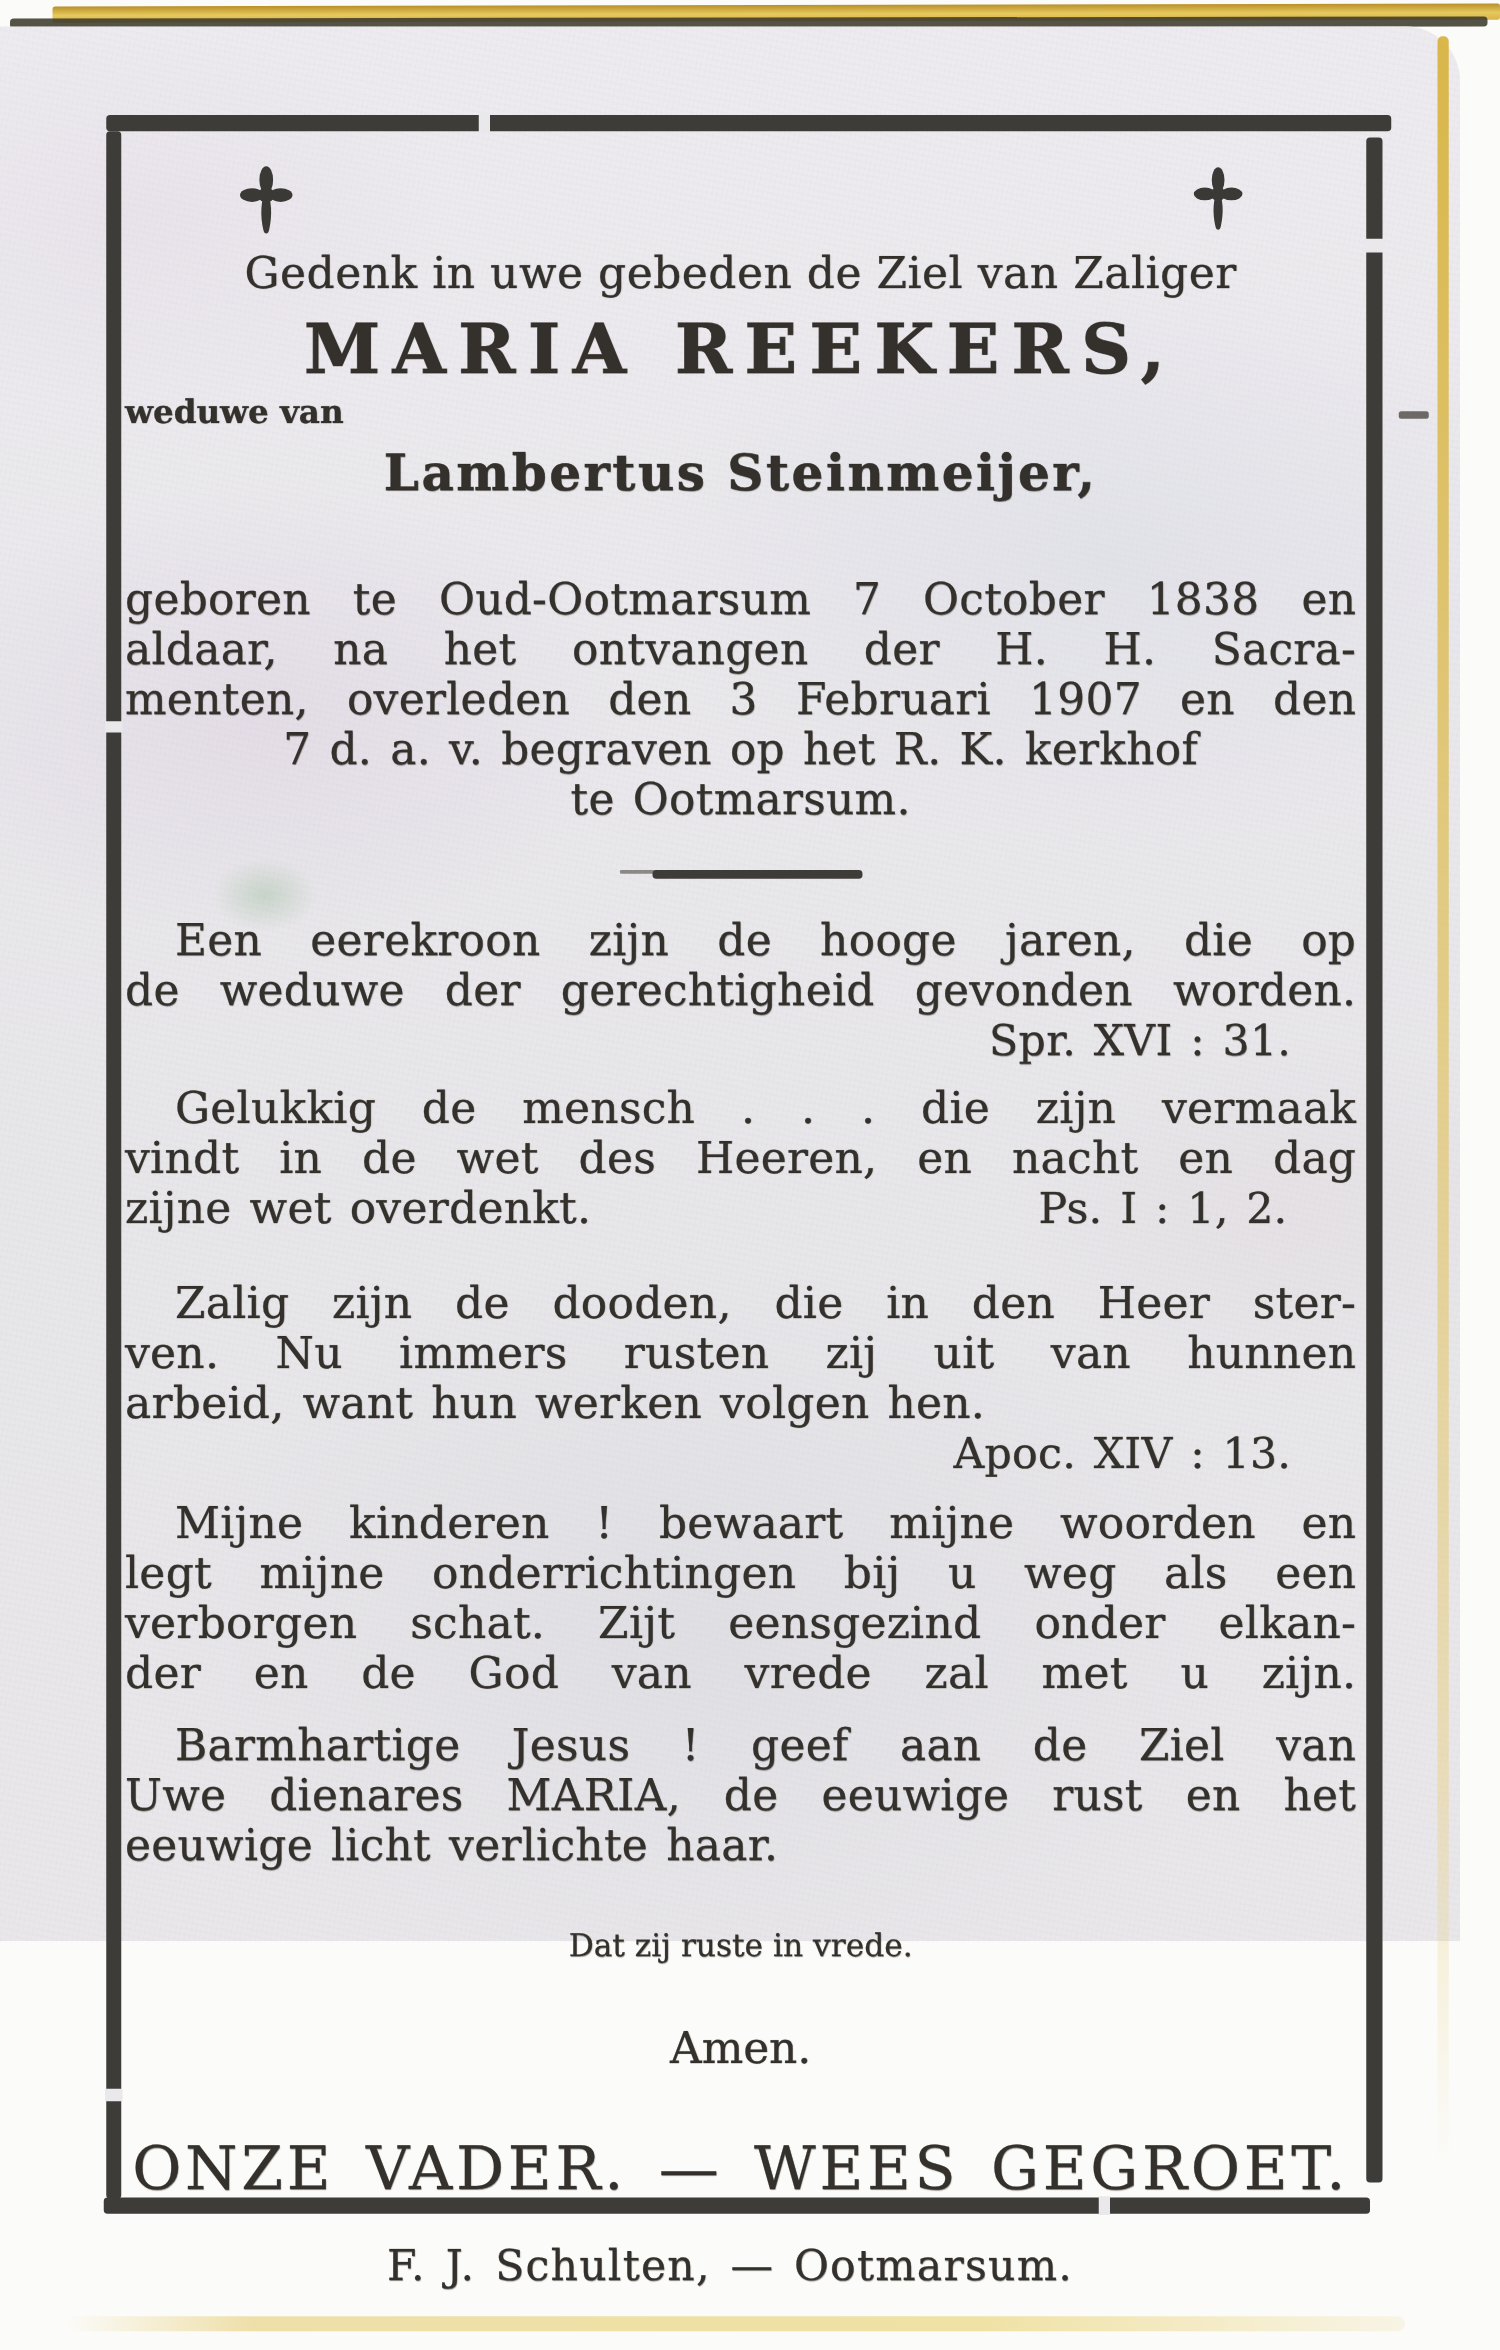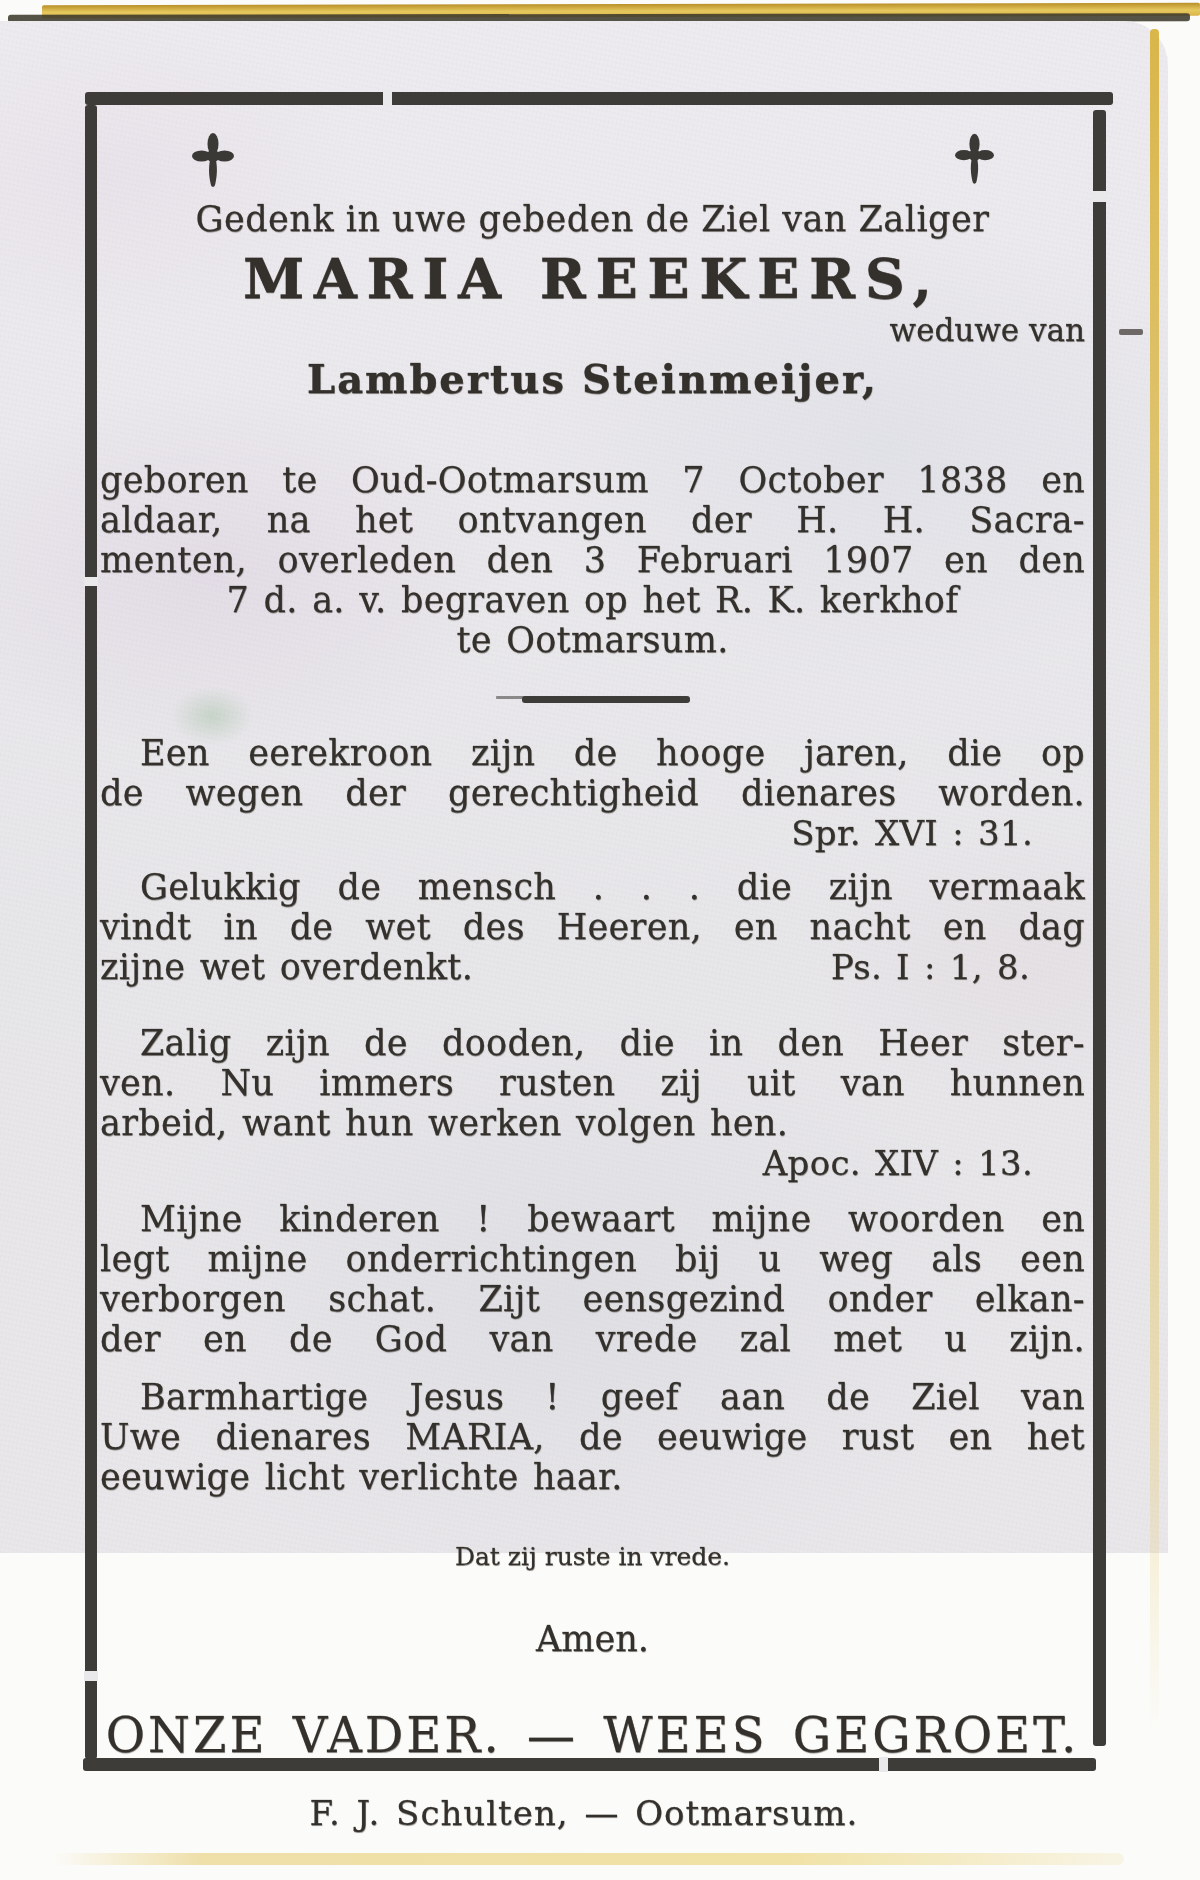--- a/index.html
+++ b/index.html
@@ -71,21 +71,21 @@
   
   .content{
     position:absolute;left:100px;top:177px;width:985px;
     color:#34312d;
     text-shadow:0.4px 0.6px 0.8px rgba(42,38,33,0.5);
     -webkit-text-stroke:0.3px rgba(45,40,35,0.55);
   }
   .header-line{font-size:35px;line-height:42px;text-align:center;letter-spacing:.5px;}
   .name{font-size:55px;line-height:62px;font-weight:bold;text-align:center;
         letter-spacing:10px;margin-top:8px;-webkit-text-stroke:0.9px rgba(45,40,35,0.7);}
-  .relation{font-size:31px;line-height:36px;text-align:right;margin-top:2px;}
+  .relation{font-size:26px;line-height:36px;text-align:left;margin-top:2px;font-weight:bold;}
   .husband{font-size:40px;line-height:50px;font-weight:bold;text-align:center;
            letter-spacing:2px;margin-top:6px;-webkit-text-stroke:0.6px rgba(45,40,35,0.6);}
   .para{font-size:35px;line-height:40px;word-spacing:3px;letter-spacing:.3px;}
   .bio{margin-top:56px;}
   .j{text-align:justify;text-align-last:justify;}
   .center{text-align:center;}
   .left{text-align:left;}
   .indent{padding-left:40px;}
   .ref{font-size:34px;text-align:right;padding-right:52px;}
   .split{display:flex;justify-content:space-between;align-items:flex-start;}
@@ -158,30 +158,30 @@
       <div class="para j">aldaar, na het ontvangen der H. H. Sacra-</div>
       <div class="para j">menten, overleden den 3 Februari 1907 en den</div>
       <div class="para center">7 d. a. v. begraven op het R. K. kerkhof</div>
       <div class="para center">te Ootmarsum.</div>
     </div>
 
     <div class="rule"></div>
 
     <div class="q1">
       <div class="para j indent">Een eerekroon zijn de hooge jaren, die op</div>
-      <div class="para j">de wegen der gerechtigheid dienares worden.</div>
+      <div class="para j">de weduwe der gerechtigheid gevonden worden.</div>
       <div class="para ref">Spr. XVI : 31.</div>
     </div>
 
     <div class="q2">
       <div class="para j indent">Gelukkig de mensch . . . die zijn vermaak</div>
       <div class="para j">vindt in de wet des Heeren, en nacht en dag</div>
       <div class="para split">
         <span>zijne wet overdenkt.</span>
-        <span class="ref-inline">Ps. I : 1, 8.</span>
+        <span class="ref-inline">Ps. I : 1, 2.</span>
       </div>
     </div>
 
     <div class="q3">
       <div class="para j indent">Zalig zijn de dooden, die in den Heer ster-</div>
       <div class="para j">ven. Nu immers rusten zij uit van hunnen</div>
       <div class="para left">arbeid, want hun werken volgen hen.</div>
       <div class="para ref">Apoc. XIV : 13.</div>
     </div>
 

